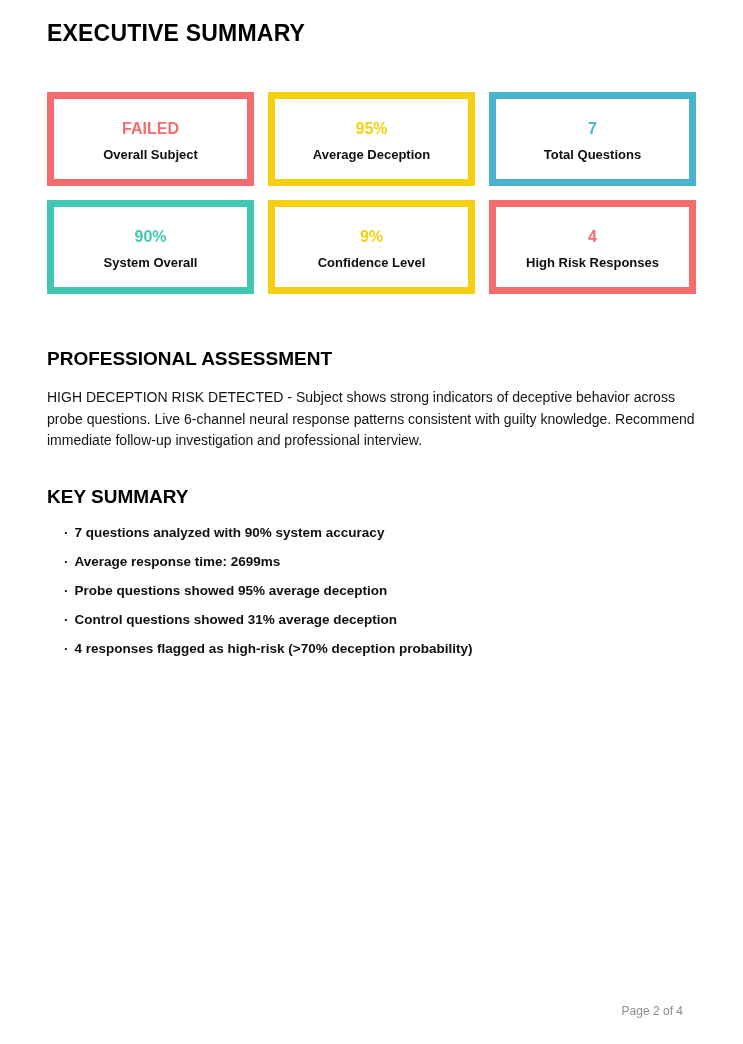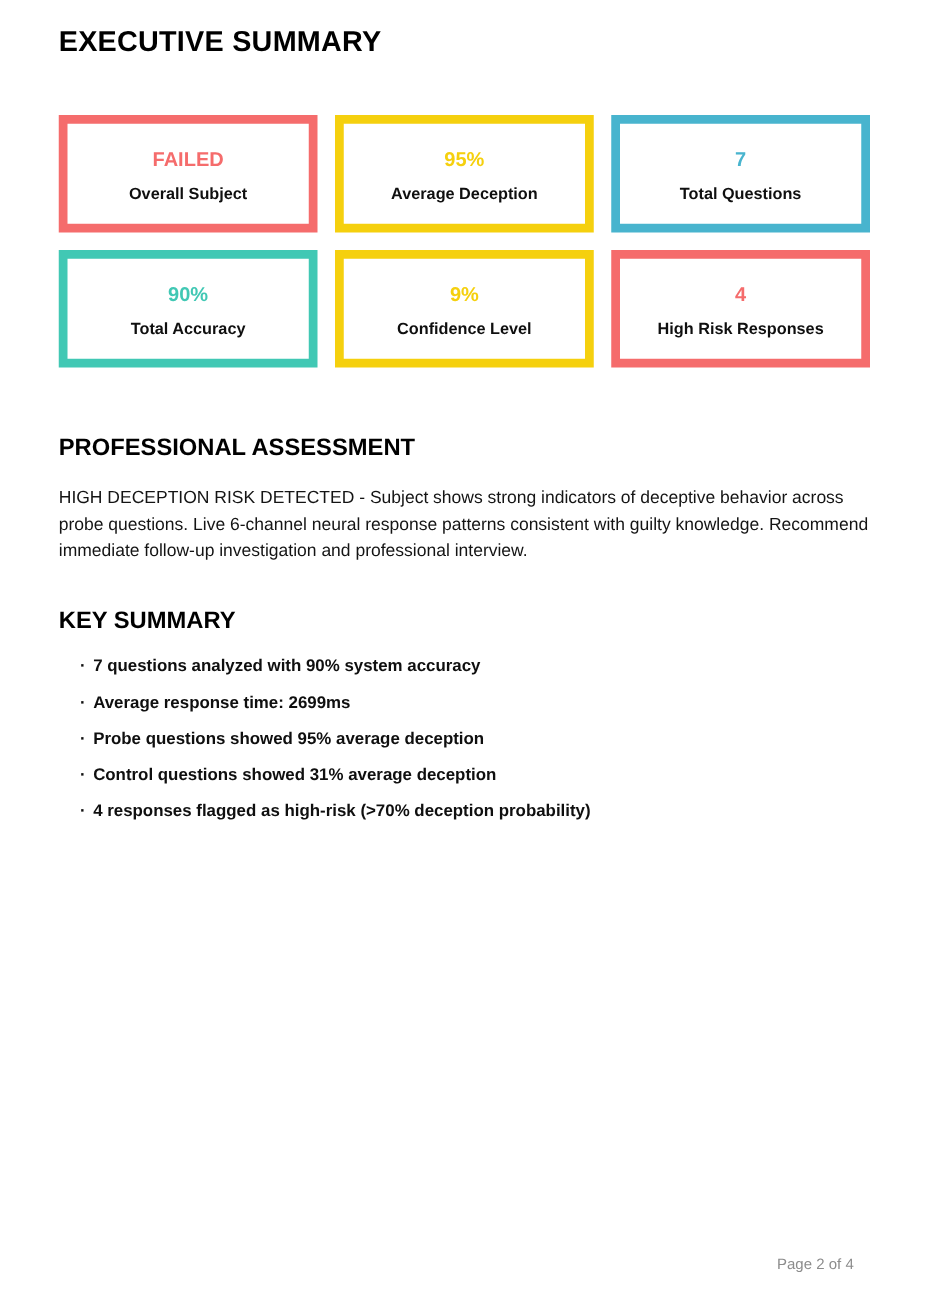--- a/index.html
+++ b/index.html
@@ -117,21 +117,21 @@
     <div class="card" style="border-color: rgb(245, 208, 14);">
       <div class="card-value" style="color: rgb(245, 208, 14);">95%</div>
       <div class="card-label">Average Deception</div>
     </div>
     <div class="card" style="border-color: rgb(72, 180, 206);">
       <div class="card-value" style="color: rgb(72, 180, 206);">7</div>
       <div class="card-label">Total Questions</div>
     </div>
     <div class="card" style="border-color: rgb(65, 200, 180);">
       <div class="card-value" style="color: rgb(65, 200, 180);">90%</div>
-      <div class="card-label">Total Accuracy</div>
+      <div class="card-label">System Overall</div>
     </div>
     <div class="card" style="border-color: rgb(245, 208, 14);">
       <div class="card-value" style="color: rgb(245, 208, 14);">9%</div>
       <div class="card-label">Confidence Level</div>
     </div>
     <div class="card" style="border-color: rgb(245, 108, 108);">
       <div class="card-value" style="color: rgb(245, 108, 108);">4</div>
       <div class="card-label">High Risk Responses</div>
     </div>
   </div>

